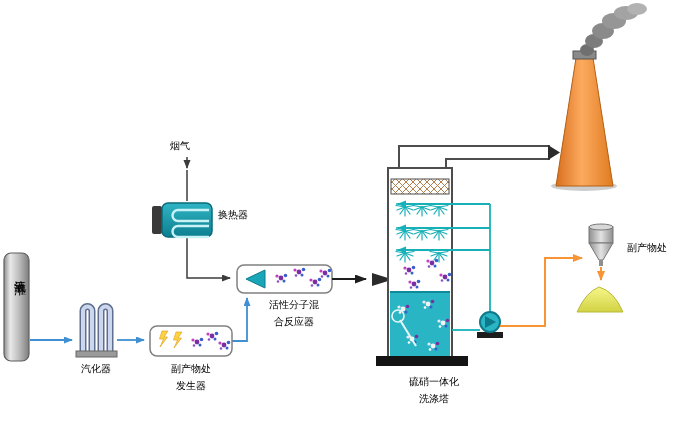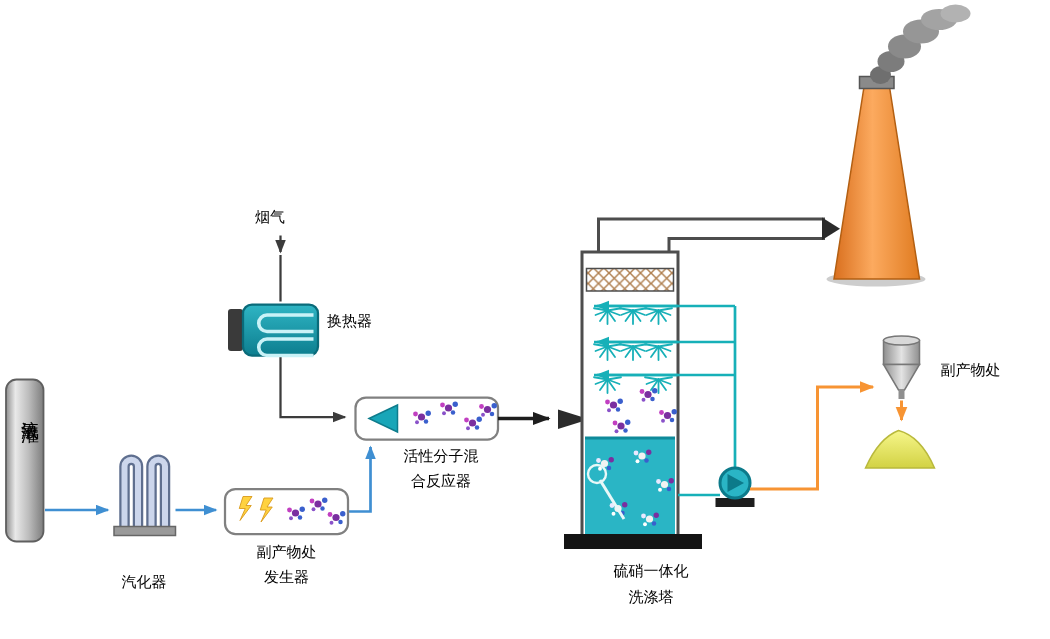--- a/index.html
+++ b/index.html
@@ -216,21 +216,21 @@
     <rect x="589" y="227" width="24" height="16" fill="url(#gFunnel)" stroke="#777" stroke-width="1"></rect>
     <ellipse cx="601" cy="227" rx="12" ry="3" fill="#d8d8d8" stroke="#777" stroke-width="1"></ellipse>
     <polygon points="589,243 613,243 603,260 599,260" fill="url(#gFunnel)" stroke="#777" stroke-width="1"></polygon>
     <rect x="599" y="260" width="4" height="6" fill="#8f8f8f"></rect>
   </g>
   <path d="M577,312 Q586,292 599,287 Q614,291 623,312 Z" fill="url(#gPile)" stroke="#b9b93c" stroke-width="1"></path>
 </svg>
 
   <div class="lbl vert" style="left:10px;top:270px;width:16px;height:84px;">液氧灌</div>
 
-  <div class="lbl center" style="left:66px;top:380px;width:60px;">汽化器</div>
+  <div class="lbl center" style="left:66px;top:360px;width:60px;">汽化器</div>
 
   <div class="lbl center" style="left:148px;top:360px;width:86px;">
     <div>副产物处</div>
     <div>发生器</div>
   </div>
 
   <div class="lbl center" style="left:158px;top:137px;width:44px;">烟气</div>
 
   <div class="lbl" style="left:218px;top:206px;width:60px;">换热器</div>
 

